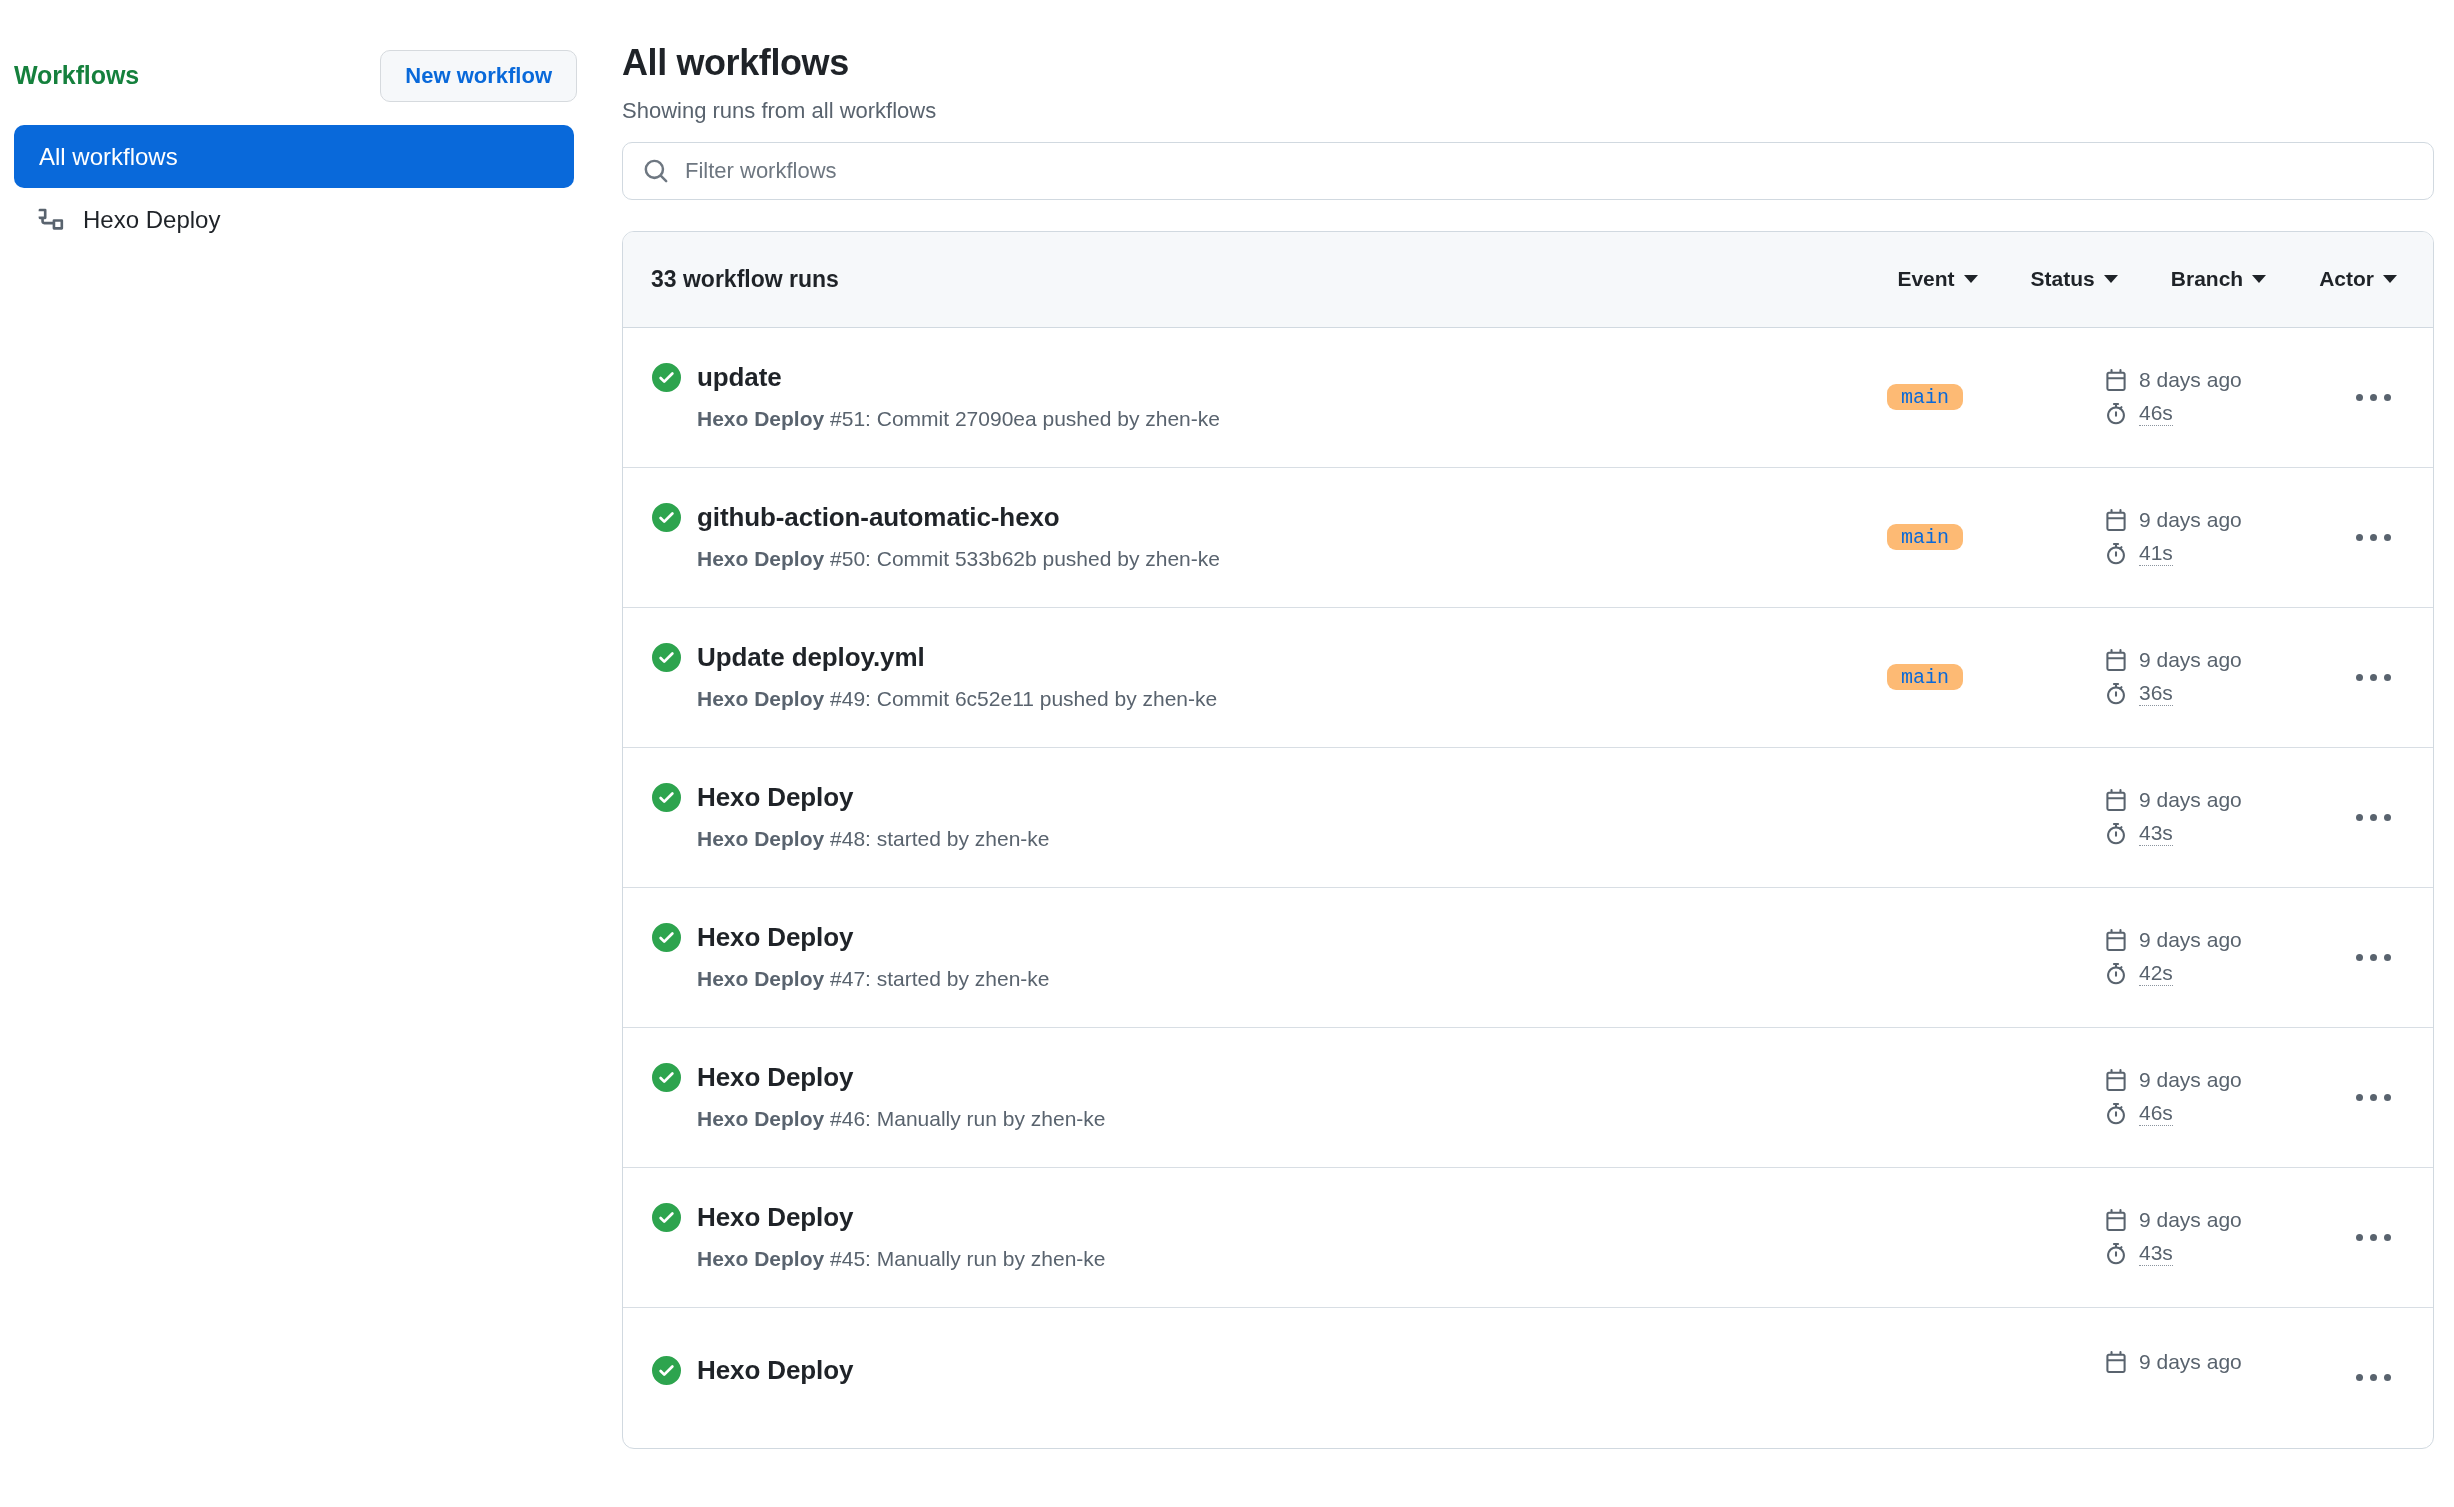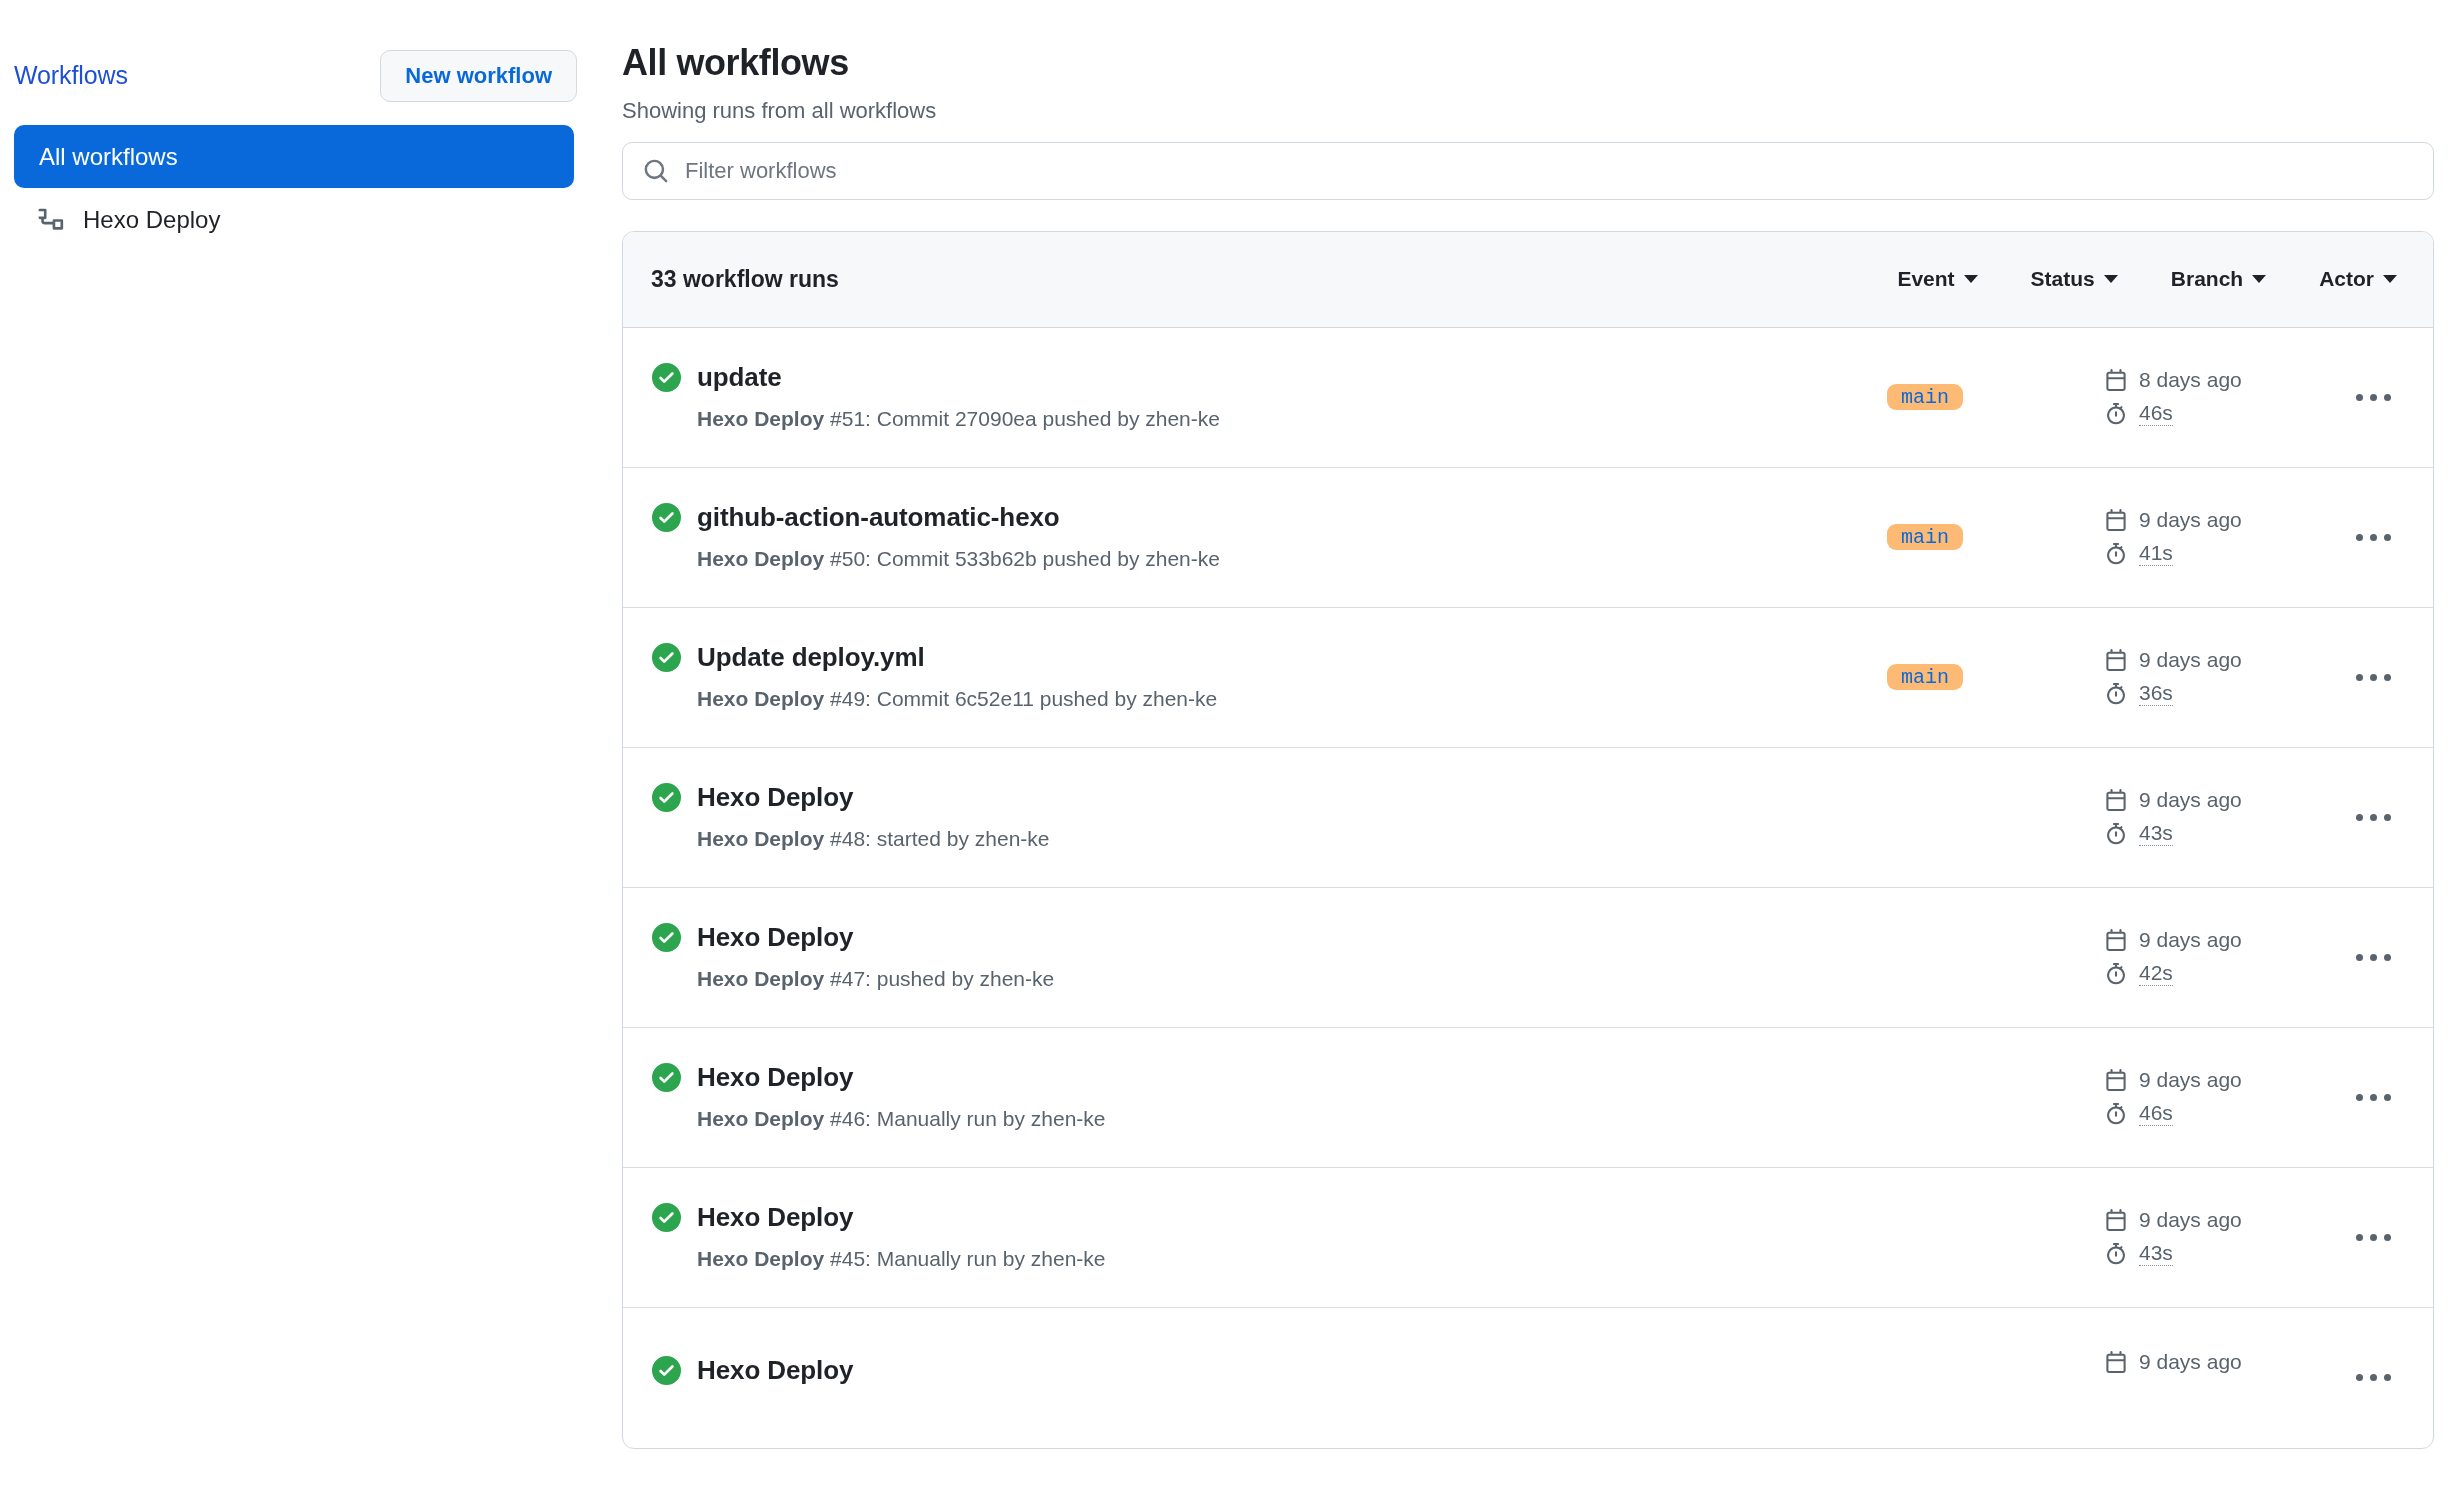--- a/index.html
+++ b/index.html
@@ -29,22 +29,22 @@
   }
   .sidebar-head {
     display: flex;
     align-items: center;
     justify-content: space-between;
     padding-right: 45px;
     height: 55px;
   }
   .sidebar-title {
     font-size: 25px;
-    font-weight: 400;
-    color: #1d4ed8;
+    font-weight: 700;
+    color: #15803d;
     letter-spacing: -0.1px;
   }
   .new-workflow-btn {
     display: inline-flex;
     align-items: center;
     justify-content: center;
     height: 52px;
     padding: 0 24px;
     border: 1px solid #d6dade;
     border-radius: 10px;
@@ -542,21 +542,21 @@
 
   <div class="run-row">
     <div class="run-left">
       <div class="run-title-line">
         <svg class="status-ico" viewBox="0 0 16 16" fill="#2da44e" aria-hidden="true">
           <path d="M8 16A8 8 0 1 1 8 0a8 8 0 0 1 0 16Zm3.78-9.72a.751.751 0 0 0-.018-1.042.751.751 0 0 0-1.042-.018L6.75 9.19 5.28 7.72a.751.751 0 0 0-1.042.018.751.751 0 0 0-.018 1.042l2 2a.75.75 0 0 0 1.06 0Z"></path>
         </svg>
         <span class="run-title">Hexo Deploy</span>
       </div>
       <div class="run-sub">
-        <span class="wf-name">Hexo Deploy</span><span> #47: pushed by zhen-ke</span>
+        <span class="wf-name">Hexo Deploy</span><span> #47: started by zhen-ke</span>
       </div>
     </div>
 
     <div class="run-mid">
       
     </div>
 
     <div class="run-right">
       <div class="meta-col">
         <div class="meta-line">

